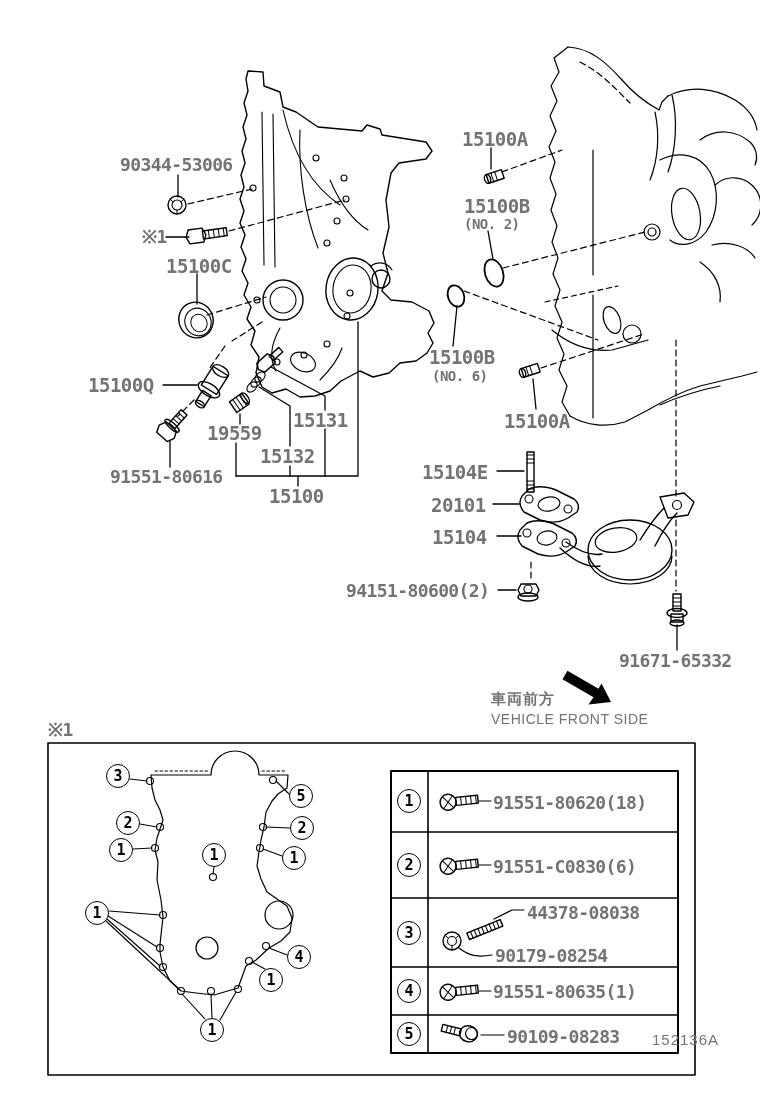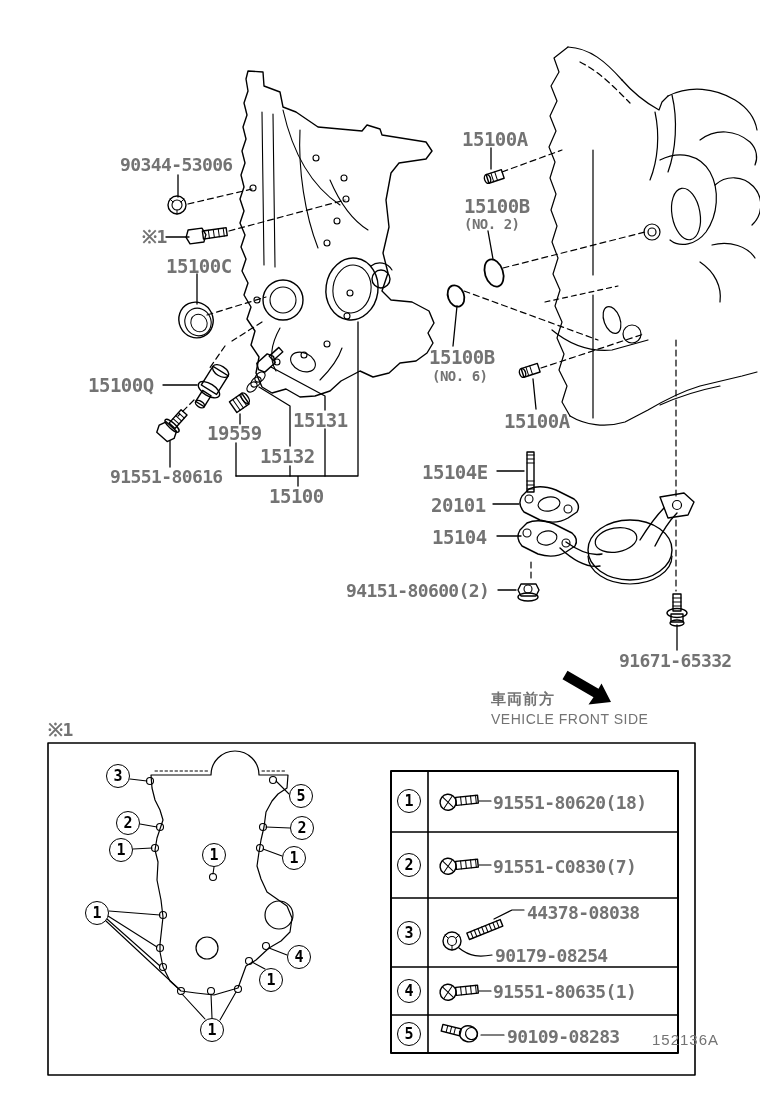--- a/index.html
+++ b/index.html
@@ -317,21 +317,21 @@
 <div class="lbl s19" style="left:431px;top:496px">20101</div>
 <div class="lbl s19" style="left:432px;top:528px">15104</div>
 <div class="lbl s18" style="left:346px;top:582px">94151-80600(2)</div>
 <div class="lbl s18" style="left:619px;top:652px">91671-65332</div>
 <div class="lbl jp" style="left:491px;top:692px;font-size:15px">車両前方</div>
 <div class="lbl sans" style="left:491px;top:712px;font-size:14px">VEHICLE FRONT SIDE</div>
 <div class="lbl s18" style="left:48px;top:721px">※1</div>
 <div class="lbl sans" style="left:652px;top:1032px;font-size:15px;letter-spacing:1px">152136A</div>
 
 <div class="lbl s18" style="left:493px;top:794px">91551-80620(18)</div>
-<div class="lbl s18" style="left:493px;top:858px">91551-C0830(7)</div>
+<div class="lbl s18" style="left:493px;top:858px">91551-C0830(6)</div>
 <div class="lbl s18" style="left:527px;top:904px">44378-08038</div>
 <div class="lbl s18" style="left:495px;top:947px">90179-08254</div>
 <div class="lbl s18" style="left:493px;top:983px">91551-80635(1)</div>
 <div class="lbl s18" style="left:507px;top:1028px">90109-08283</div>
 
 <div class="circ" style="left:397px;top:789px">1</div>
 <div class="circ" style="left:397px;top:853px">2</div>
 <div class="circ" style="left:397px;top:921px">3</div>
 <div class="circ" style="left:397px;top:979px">4</div>
 <div class="circ" style="left:397px;top:1022px">5</div>

